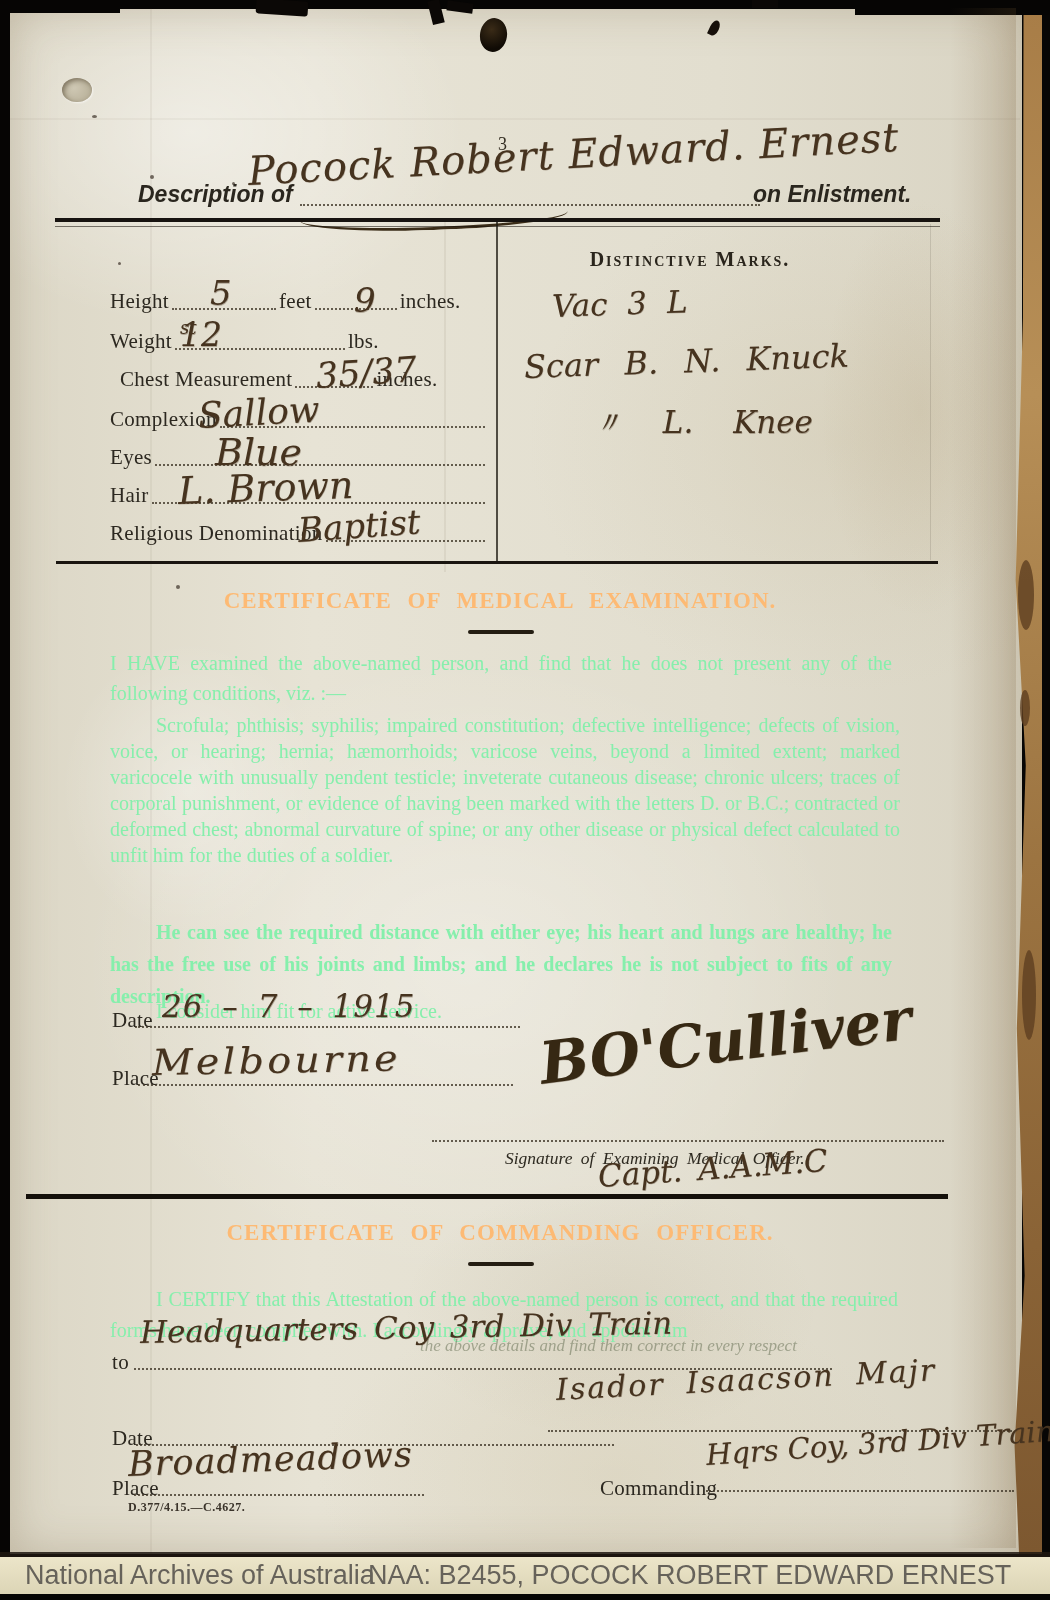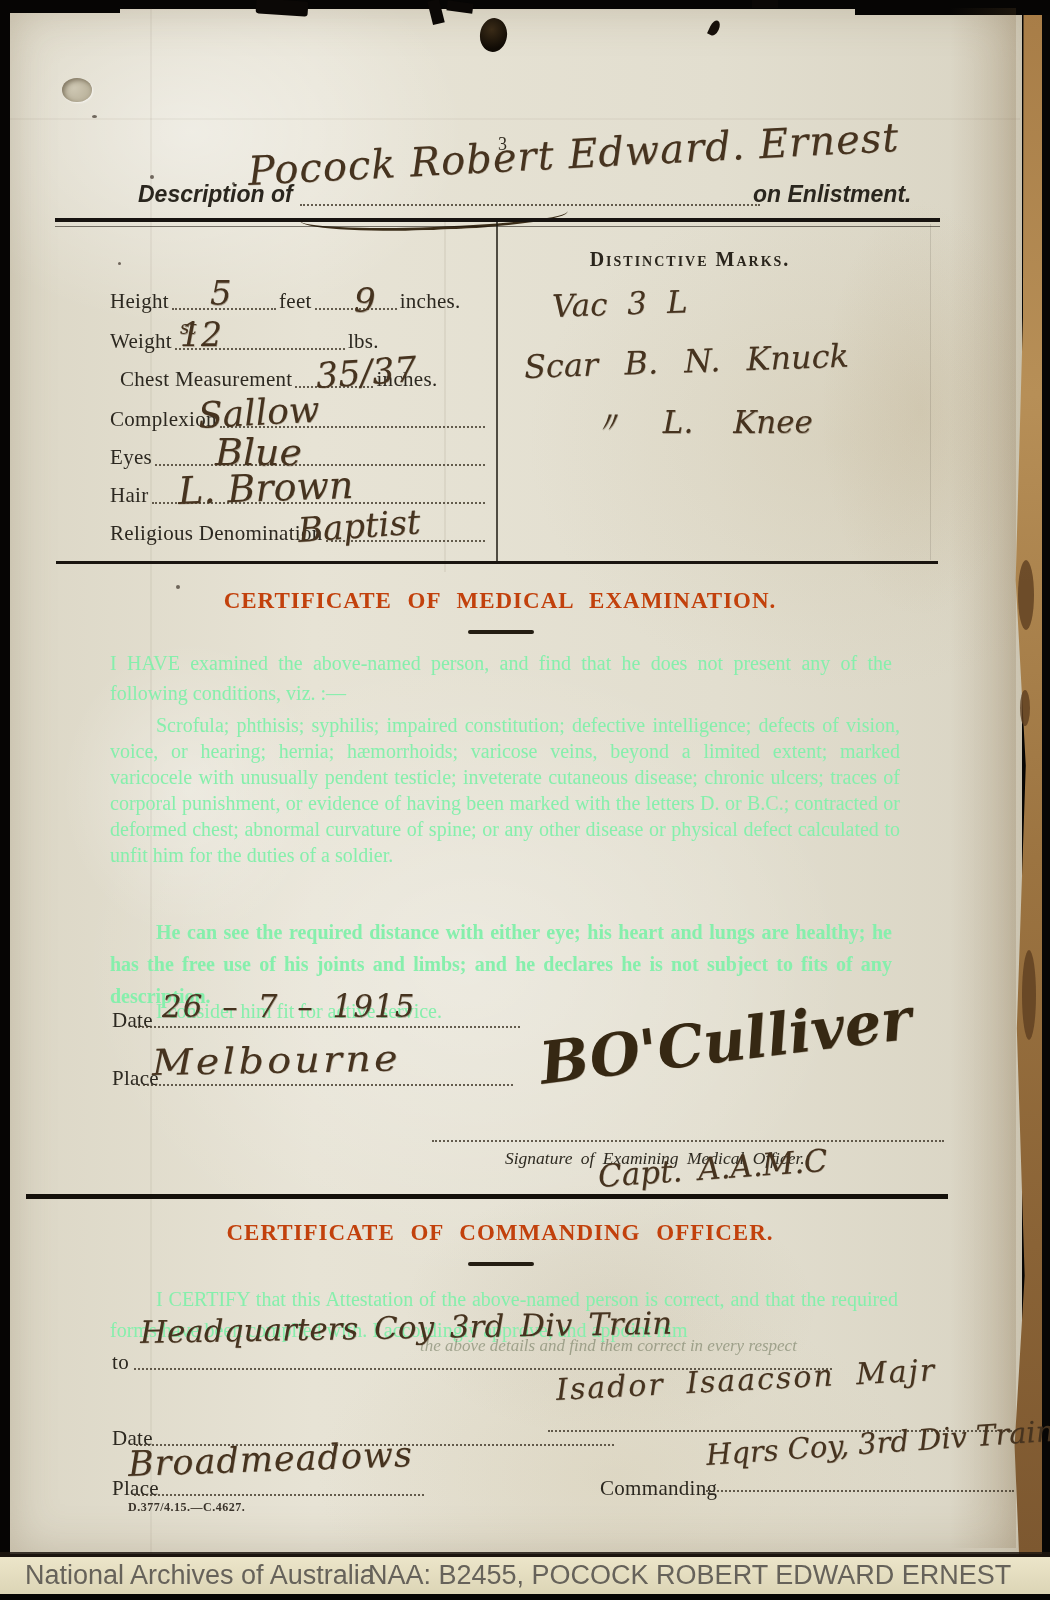--- a/index.html
+++ b/index.html
@@ -23,21 +23,21 @@
 
   
   .bar{background:#060504;}
   .mark{background:#0b0806;}
   .speck{background:#2e241a;border-radius:50%;opacity:.65;}
   .stain{border-radius:50%;}
   .crease{pointer-events:none;}
 
   
   .plabel{position:static;font-size:21px;color:#2c2820;letter-spacing:.3px;}
-  .heading{font-weight:bold;font-size:23px;color:#c2410c;text-align:center;letter-spacing:1px;word-spacing:9px;}
+  .heading{font-weight:bold;font-size:23px;color:#fdba74;text-align:center;letter-spacing:1px;word-spacing:9px;}
   .hrule{background:#241d12;border-radius:2px;}
   .para{font-size:20px;color:#86efac;text-align:justify;line-height:26px;}
   .dot{border-bottom:2px dotted rgba(62,53,38,0.78);}
   .caption-it{font-style:italic;font-size:17.5px;color:#2e2a21;word-spacing:4px;}
 
   
   .hw{font-family:"DejaVu Serif", serif;font-style:italic;color:#46331f;white-space:nowrap;
       text-shadow:.5px .5px 0 rgba(74,54,33,0.35);transform-origin:left center;}
   .frow{display:flex;align-items:flex-end;height:34px;}
   .frow .plabel{margin-bottom:2px;}

